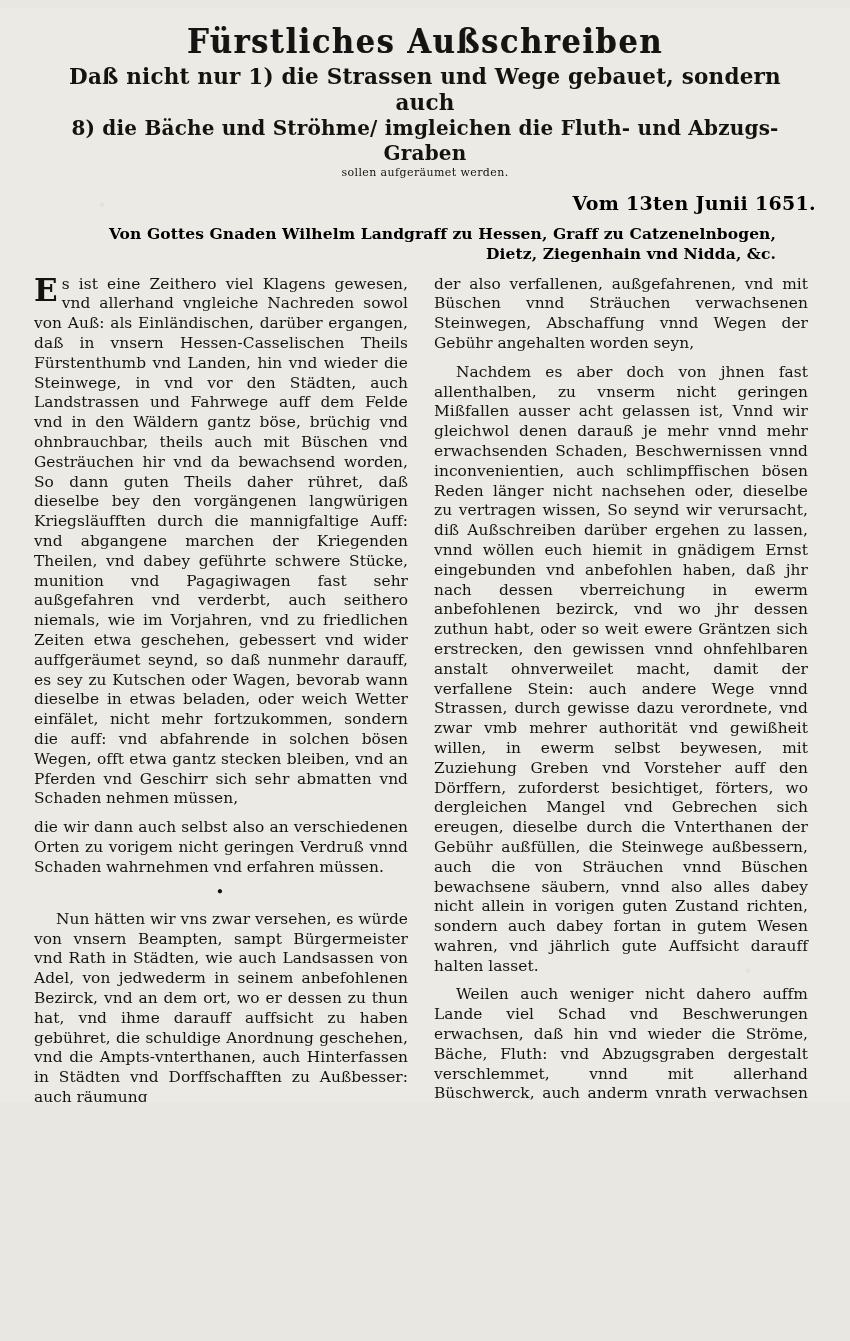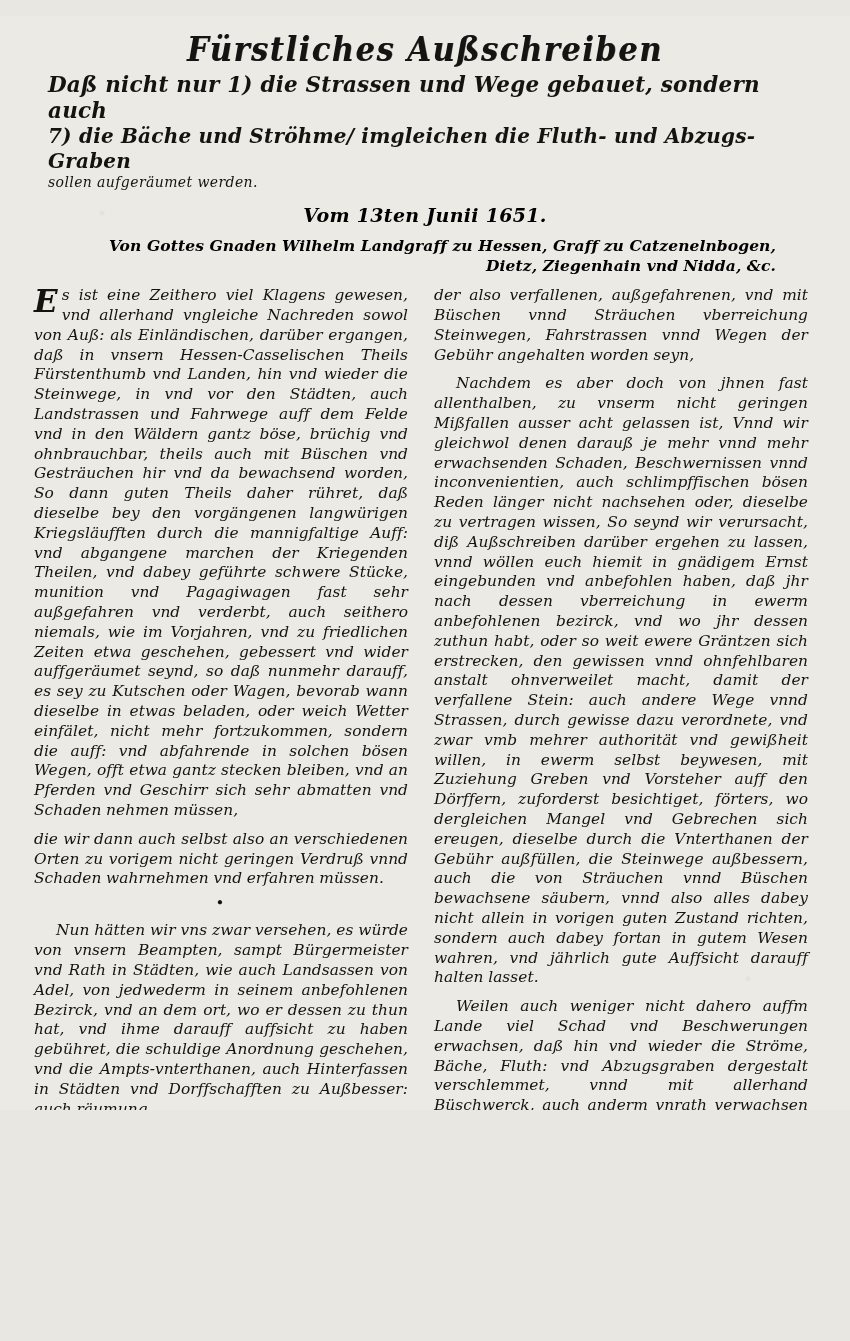--- a/index.html
+++ b/index.html
@@ -7,64 +7,64 @@
     padding: 0;
     background: #e9e7e2;
   }
   body {
     font-family: "DejaVu Serif", serif;
   }
   .page {
     position: relative;
     width: 850px;
     height: 1094px;
-    margin: 16px auto;
+    margin: 8px auto;
     background: #eceae5;
     background-image:
       radial-gradient(circle at 12% 18%, rgba(0,0,0,0.035) 0 2px, transparent 3px),
       radial-gradient(circle at 68% 44%, rgba(0,0,0,0.03) 0 2px, transparent 3px),
       radial-gradient(circle at 35% 77%, rgba(0,0,0,0.03) 0 1.5px, transparent 3px),
       radial-gradient(circle at 88% 88%, rgba(0,0,0,0.03) 0 2px, transparent 3px);
     overflow: hidden;
     box-sizing: border-box;
     padding: 10px 34px 0 34px;
-    font-style: italic;
   }
 
   
   .doc-title {
     text-align: center;
     font-family: "DejaVu Serif", serif;
     font-weight: bold;
     font-size: 34px;
     letter-spacing: 1.5px;
     color: #151413;
     line-height: 1.05;
     margin: 6px 0 2px 0;
     font-stretch: condensed;
     text-shadow: 0.5px 0 0 rgba(0,0,0,0.55);
   }
   .doc-subtitle {
+    text-align: center;
     font-weight: bold;
     font-size: 21.5px;
     line-height: 1.22;
     color: #14130f;
     margin: 4px 14px 0 14px;
     letter-spacing: 0.2px;
   }
   .doc-subtitle .ln2 { font-size: 20px; display: block; }
   .doc-subtitle .ln3 {
     display: block;
-    font-size: 14px;
+    font-size: 11px;
     font-weight: normal;
     letter-spacing: 0.4px;
     margin-top: 1px;
   }
   .doc-date {
-    text-align: center;
+    text-align: right;
     font-weight: bold;
     font-size: 19px;
     margin: 13px 0 10px 0;
     letter-spacing: 0.3px;
   }
   .doc-intitulatio {
     text-align: right;
     font-weight: bold;
     font-size: 15.5px;
     line-height: 1.3;
@@ -112,37 +112,37 @@
 </style>
 </head>
 <body>
 
 <div class="page">
 
   <div class="doc-title">Fürstliches Außschreiben</div>
 
   <div class="doc-subtitle">
     <span class="ln1">Daß nicht nur 1) die Strassen und Wege gebauet, sondern auch</span>
-    <span class="ln2">7) die Bäche und Ströhme/ imgleichen die Fluth- und Abzugs-Graben</span>
+    <span class="ln2">8) die Bäche und Ströhme/ imgleichen die Fluth- und Abzugs-Graben</span>
     <span class="ln3">sollen aufgeräumet werden.</span>
   </div>
 
   <div class="doc-date">Vom 13ten Junii 1651.</div>
 
   <div class="doc-intitulatio">Von Gottes Gnaden Wilhelm Landgraff zu Hessen, Graff zu Catzenelnbogen, Dietz, Ziegenhain vnd Nidda, &amp;c.</div>
 
   <div class="columns">
 
     <div class="col">
       <p><span class="dropcap">E</span><span>s ist eine Zeithero viel Klagens gewesen, vnd allerhand vngleiche Nachreden sowol von Auß: als Einländischen, darüber ergangen, daß in vnsern Hessen-Casselischen Theils Fürstenthumb vnd Landen, hin vnd wieder die Steinwege, in vnd vor den Städten, auch Landstrassen und Fahrwege auff dem Felde vnd in den Wäldern gantz böse, brüchig vnd ohnbrauchbar, theils auch mit Büschen vnd Gesträuchen hir vnd da bewachsend worden, So dann guten Theils daher rühret, daß dieselbe bey den vorgängenen langwürigen Kriegsläufften durch die mannigfaltige Auff: vnd abgangene marchen der Kriegenden Theilen, vnd dabey geführte schwere Stücke, munition vnd Pagagiwagen fast sehr außgefahren vnd verderbt, auch seithero niemals, wie im Vorjahren, vnd zu friedlichen Zeiten etwa geschehen, gebessert vnd wider auffgeräumet seynd, so daß nunmehr darauff, es sey zu Kutschen oder Wagen, bevorab wann dieselbe in etwas beladen, oder weich Wetter einfälet, nicht mehr fortzukommen, sondern die auff: vnd abfahrende in solchen bösen Wegen, offt etwa gantz stecken bleiben, vnd an Pferden vnd Geschirr sich sehr abmatten vnd Schaden nehmen müssen,</span></p>
       <p>die wir dann auch selbst also an verschiedenen Orten zu vorigem nicht geringen Verdruß vnnd Schaden wahrnehmen vnd erfahren müssen.</p>
       <div class="dot-sep">•</div>
       <p class="indent">Nun hätten wir vns zwar versehen, es würde von vnsern Beampten, sampt Bürgermeister vnd Rath in Städten, wie auch Landsassen von Adel, von jedwederm in seinem anbefohlenen Bezirck, vnd an dem ort, wo er dessen zu thun hat, vnd ihme darauff auffsicht zu haben gebühret, die schuldige Anordnung geschehen, vnd die Ampts-vnterthanen, auch Hinterfassen in Städten vnd Dorffschafften zu Außbesser: auch räumung</p>
     </div>
 
     <div class="col">
-      <p>der also verfallenen, außgefahrenen, vnd mit Büschen vnnd Sträuchen vberreichung Steinwegen, Fahrstrassen vnnd Wegen der Gebühr angehalten worden seyn,</p>
+      <p>der also verfallenen, außgefahrenen, vnd mit Büschen vnnd Sträuchen verwachsenen Steinwegen, Abschaffung vnnd Wegen der Gebühr angehalten worden seyn,</p>
       <p class="indent">Nachdem es aber doch von jhnen fast allenthalben, zu vnserm nicht geringen Mißfallen ausser acht gelassen ist, Vnnd wir gleichwol denen darauß je mehr vnnd mehr erwachsenden Schaden, Beschwernissen vnnd inconvenientien, auch schlimpffischen bösen Reden länger nicht nachsehen oder, dieselbe zu vertragen wissen, So seynd wir verursacht, diß Außschreiben darüber ergehen zu lassen, vnnd wöllen euch hiemit in gnädigem Ernst eingebunden vnd anbefohlen haben, daß jhr nach dessen vberreichung in ewerm anbefohlenen bezirck, vnd wo jhr dessen zuthun habt, oder so weit ewere Gräntzen sich erstrecken, den gewissen vnnd ohnfehlbaren anstalt ohnverweilet macht, damit der verfallene Stein: auch andere Wege vnnd Strassen, durch gewisse dazu verordnete, vnd zwar vmb mehrer authorität vnd gewißheit willen, in ewerm selbst beywesen, mit Zuziehung Greben vnd Vorsteher auff den Dörffern, zuforderst besichtiget, förters, wo dergleichen Mangel vnd Gebrechen sich ereugen, dieselbe durch die Vnterthanen der Gebühr außfüllen, die Steinwege außbessern, auch die von Sträuchen vnnd Büschen bewachsene säubern, vnnd also alles dabey nicht allein in vorigen guten Zustand richten, sondern auch dabey fortan in gutem Wesen wahren, vnd jährlich gute Auffsicht darauff halten lasset.</p>
       <p class="indent"><span>Weilen auch weniger nicht dahero auffm Lande viel Schad vnd Beschwerungen erwachsen, daß hin vnd wieder die Ströme, Bäche, Fluth: vnd Abzugsgraben dergestalt verschlemmet, vnnd mit allerhand Büschwerck, auch anderm vnrath verwachsen vnd erfüllet, daß dadurch das wasser gestauet, eins theils seinen ordentlichen Gang nicht haben kan, andern theils zur Außbrech: vnd Ergiessung mit grossem Nachtheil der Benachbarten getrieben wird, So ist gleichfalls vnser ernster Befehl, Will vnd Meinung, daß deme mittelst gebühriger Außräumung des vbrigen Schlambs vnd Vnraths, auch Abschaffung des hiebey schädlich fallenden Buschwercks, ebenmässig ohne ferrnere Säumung von euch durch notturfftige Anordnung remediiret, vnnd alles in diesem so wol, als vorigem Post, wieder in guten stand gebracht, auch darinn förters sorgfältig gehandhabt vnnd erhalten werde.</span></p>
     </div>
 
   </div>
 </div>
 
 </body></html>

